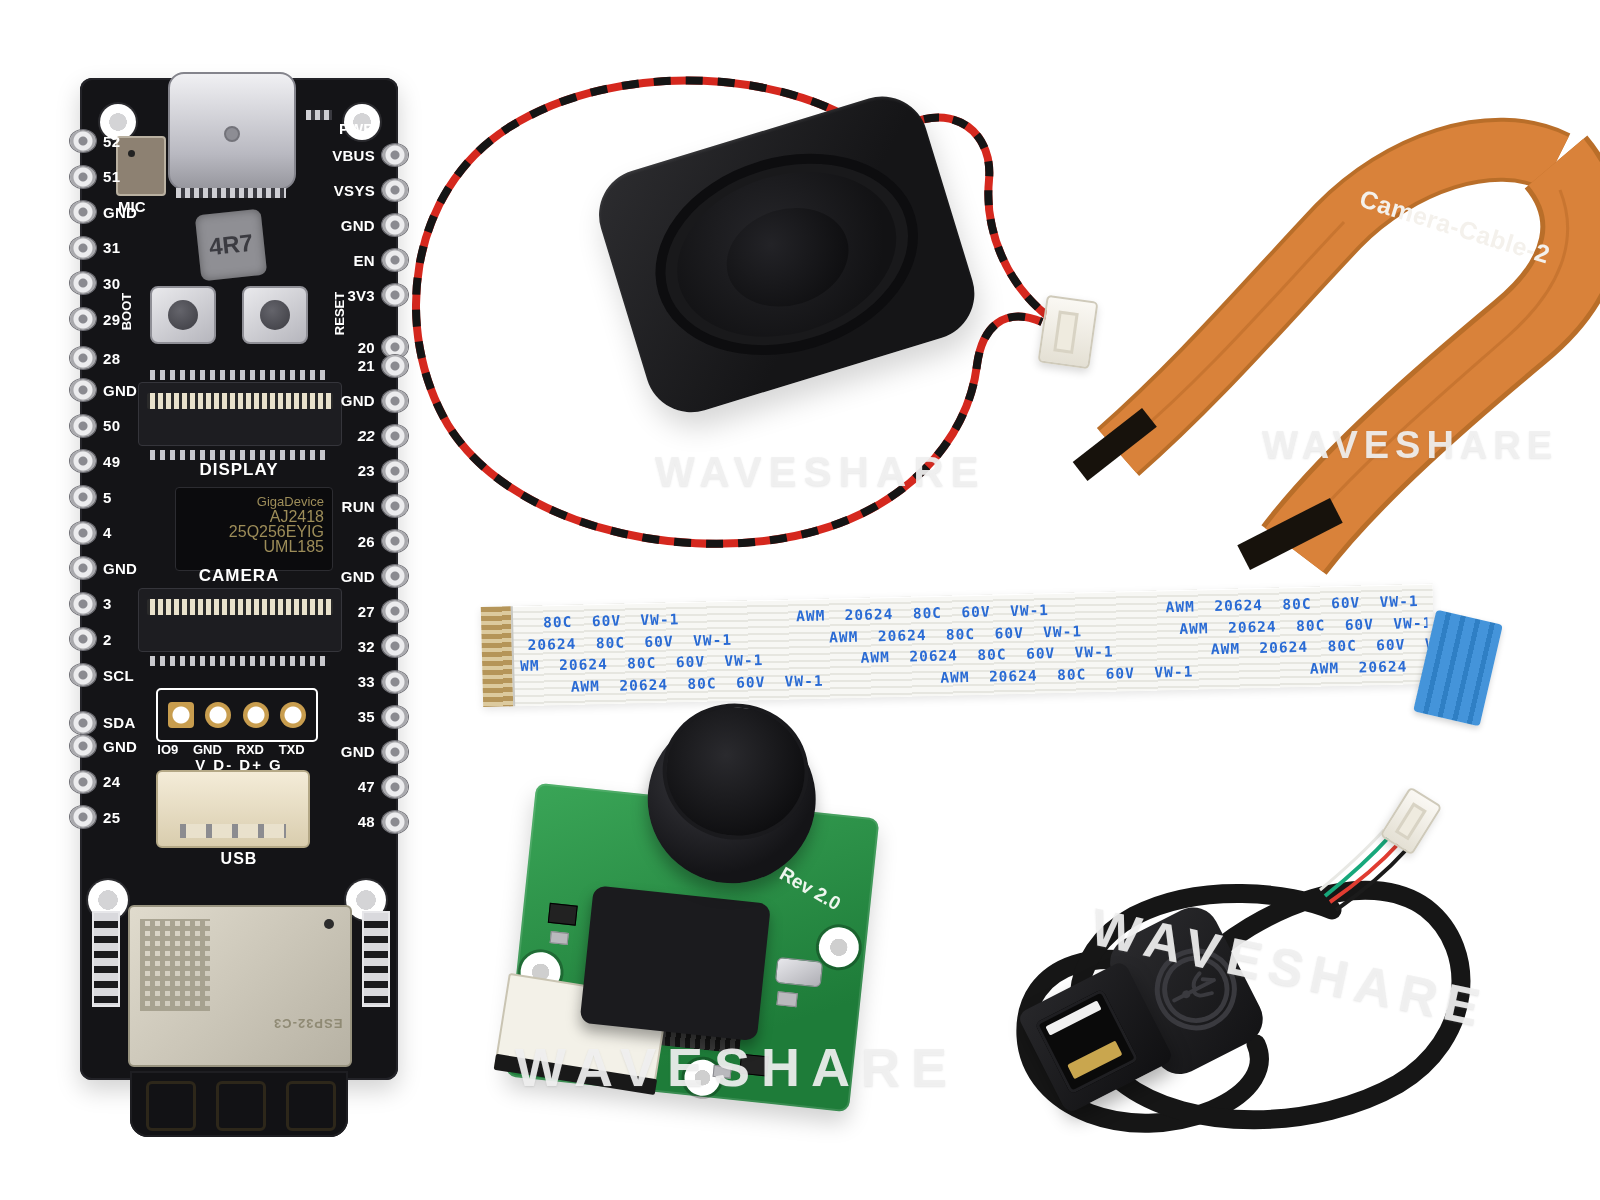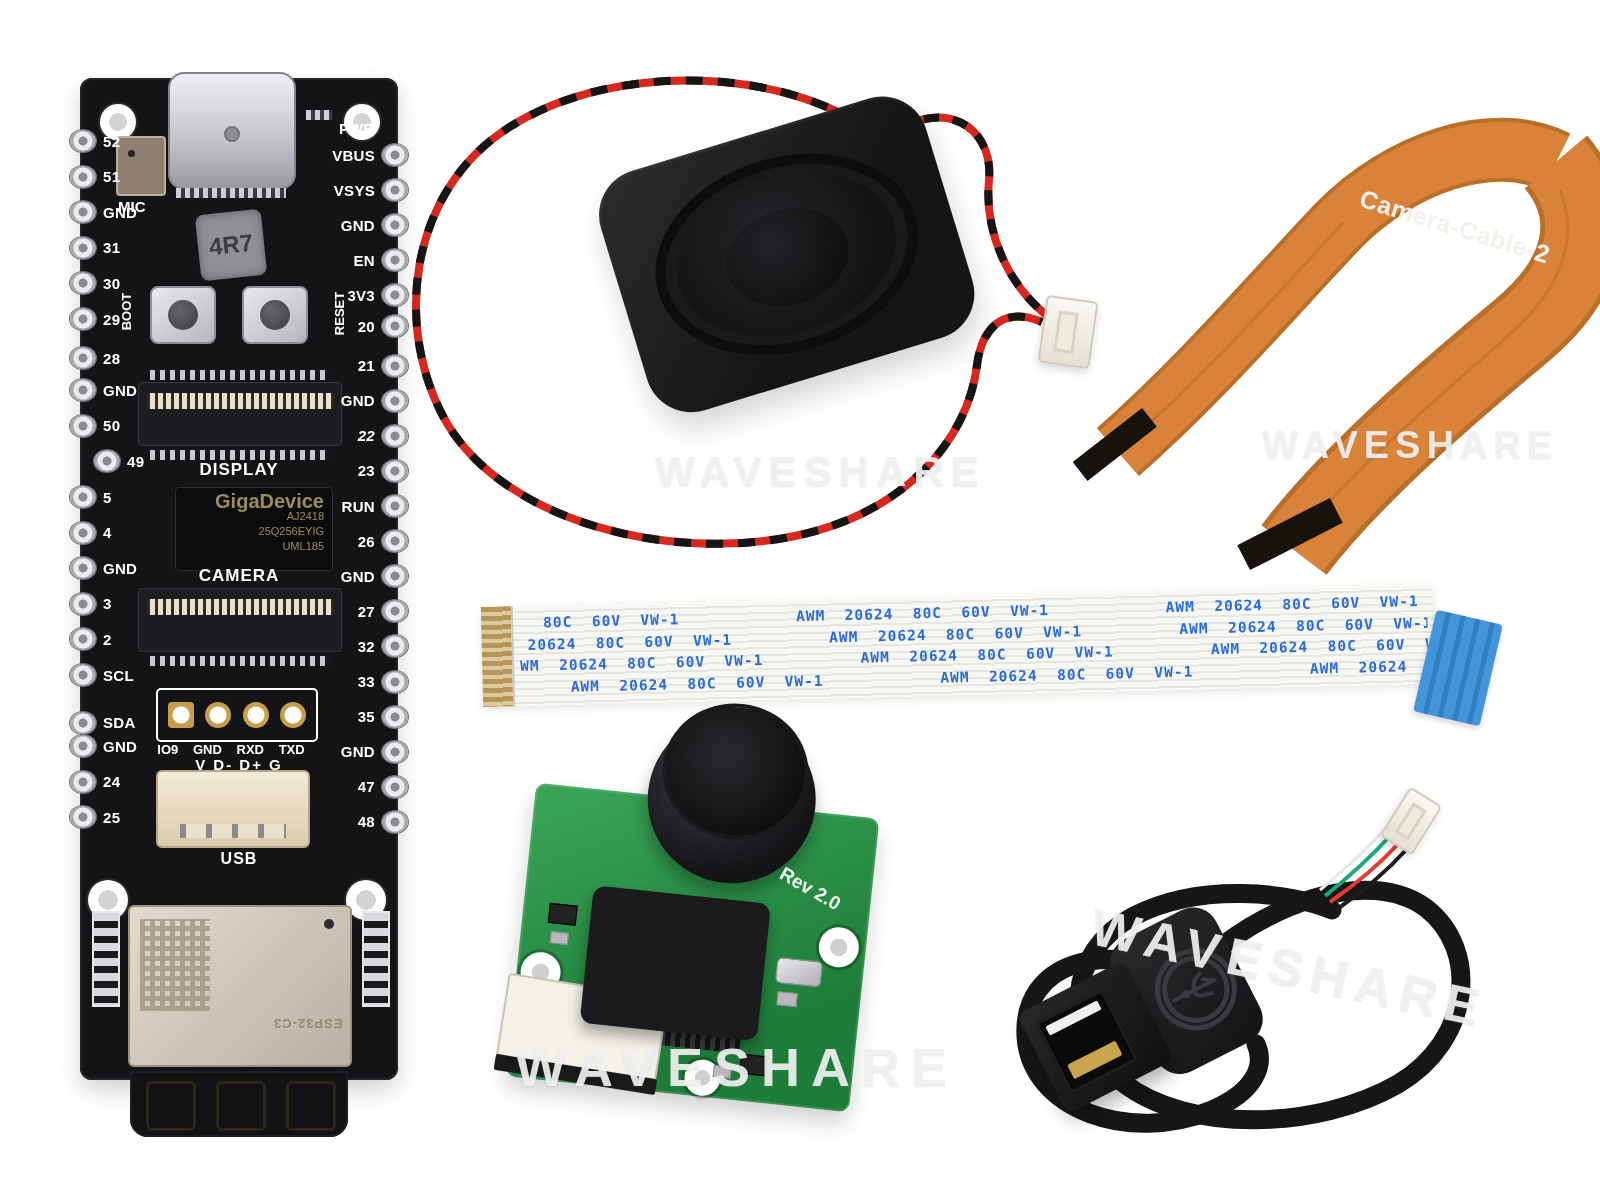--- a/index.html
+++ b/index.html
@@ -35,22 +35,22 @@
   .btn{position:absolute;width:62px;height:54px;background:linear-gradient(145deg,#e9e9ec,#b6b6bd);
        border:2px solid #8f8f96;border-radius:8px;}
   .btn i{position:absolute;left:50%;top:50%;width:30px;height:30px;transform:translate(-50%,-50%);
          border-radius:50%;background:radial-gradient(circle at 40% 35%,#64646b,#3c3c42);}
   .fcc{position:absolute;left:58px;width:202px;height:62px;background:#1d1d21;border:1px solid #35353b;border-radius:4px;}
   .fcc .lip{position:absolute;left:8px;top:10px;right:8px;height:16px;background:linear-gradient(180deg,#efe8d2,#cfc6a8);
             border-radius:2px;background-image:repeating-linear-gradient(90deg,#2a2a2a 0 3px,#e9e2cc 3px 8px);}
   .teeth{position:absolute;background:repeating-linear-gradient(90deg,#c9c9ce 0 5px,#17171a 5px 10px);height:10px;}
   .chip{position:absolute;left:95px;top:409px;width:158px;height:84px;background:#0b0b0d;border:1px solid #2c2c31;
         border-radius:4px;color:#9d8d59;text-align:right;padding:6px 8px 0 0;box-sizing:border-box;}
-  .chip .b{font-weight:bold;font-size:20px;}
-  .chip div{font-size:11px;line-height:15px;}
+  .chip .b{font-weight:normal;font-size:13px;}
+  .chip div{font-size:16px;line-height:15px;}
   .hdrbox{position:absolute;left:76px;top:610px;width:150px;height:50px;border:2px solid #fff;border-radius:5px;
           display:flex;align-items:center;justify-content:space-around;padding:0 4px;}
   .hpad{width:26px;height:26px;border-radius:50%;background:radial-gradient(circle,#fff 0 8px,#c89d4e 9px);}
   .hpad.sq{border-radius:4px;}
   .hdrlbls{position:absolute;left:70px;top:664px;width:162px;display:flex;justify-content:space-around;}
   .hdrlbls span{color:#fff;font-weight:bold;font-size:13px;}
   .jst{position:absolute;left:76px;top:692px;width:150px;height:74px;border-radius:6px;
        background:linear-gradient(180deg,#f4ecd8,#d9cdae);border:2px solid #b4a886;}
   .jst .pins{position:absolute;left:22px;bottom:8px;right:22px;height:14px;
              background:repeating-linear-gradient(90deg,#8c8c90 0 6px,#e9e1cc 6px 26px);}
@@ -279,21 +279,21 @@
           <span class="pin-lbl">28</span>
         </div>
         <div class="pin-row" style="top: 299.2px; left: -10px;">
           <span class="pad"></span>
           <span class="pin-lbl">GND</span>
         </div>
         <div class="pin-row" style="top: 334.8px; left: -10px;">
           <span class="pad"></span>
           <span class="pin-lbl">50</span>
         </div>
-        <div class="pin-row" style="top: 370.4px; left: -10px; margin-left: 24px;">
+        <div class="pin-row" style="top: 370.4px; left: -10px;">
           <span class="pad"></span>
           <span class="pin-lbl">49</span>
         </div>
         <div class="pin-row" style="top: 406px; left: -10px;">
           <span class="pad"></span>
           <span class="pin-lbl">5</span>
         </div>
         <div class="pin-row" style="top: 441.6px; left: -10px;">
           <span class="pad"></span>
           <span class="pin-lbl">4</span>
@@ -345,21 +345,21 @@
           <span class="pad"></span>
         </div>
         <div class="pin-row" style="top: 169.3px; right: -10px;">
           <span class="pin-lbl">EN</span>
           <span class="pad"></span>
         </div>
         <div class="pin-row" style="top: 204.4px; right: -10px;">
           <span class="pin-lbl">3V3</span>
           <span class="pad"></span>
         </div>
-        <div class="pin-row" style="top: 235px; right: -10px; align-items: center;">
+        <div class="pin-row" style="top: 256px; right: -10px; align-items: center;">
           <span class="pin-lbl">20</span>
           <span class="pad"></span>
         </div>
         <div class="pin-row" style="top: 274.6px; right: -10px;">
           <span class="pin-lbl">21</span>
           <span class="pad"></span>
         </div>
         <div class="pin-row" style="top: 309.7px; right: -10px;">
           <span class="pin-lbl">GND</span>
           <span class="pad"></span>

